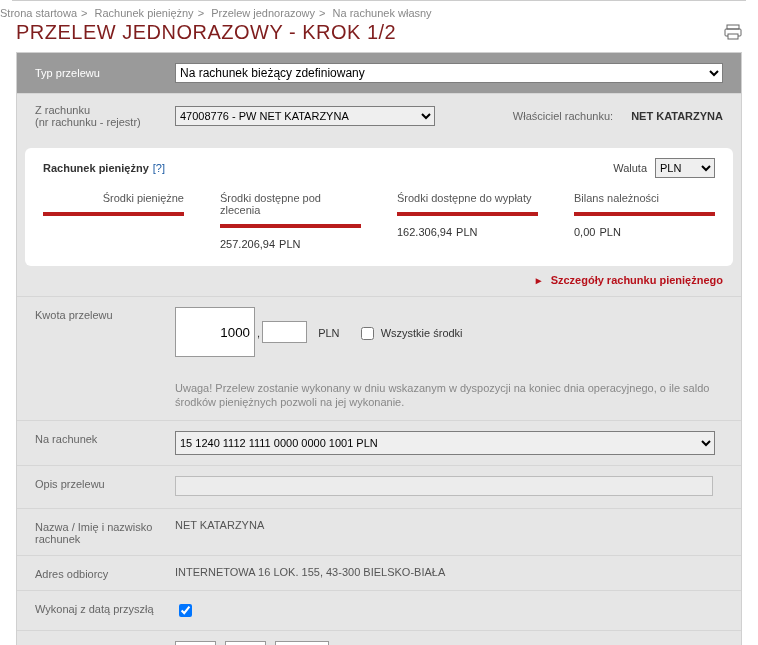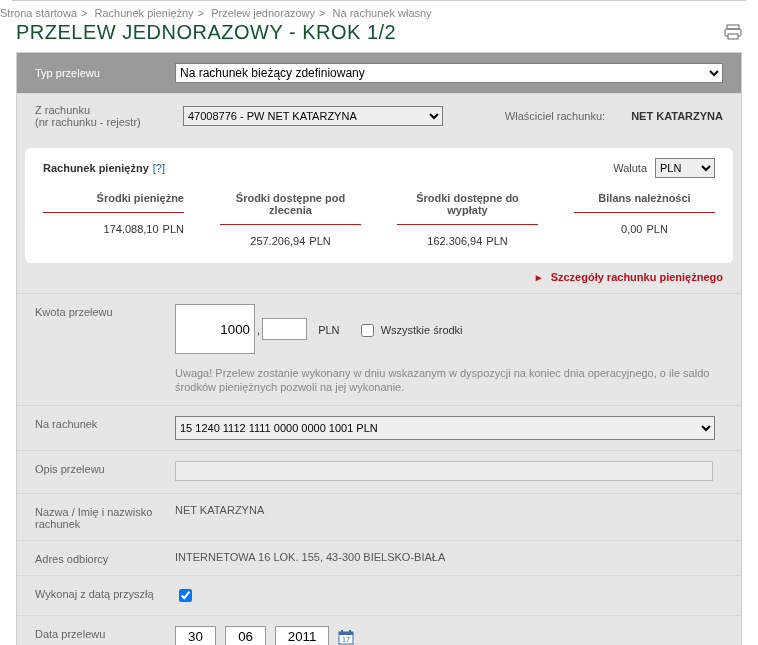--- a/index.html
+++ b/index.html
@@ -1,56 +1,56 @@
 <!DOCTYPE html>
 <html><head>
 <meta charset="utf-8">
 <style>
 html,body{margin:0;padding:0;font-family:Arial,Helvetica,sans-serif;font-size:11px;color:#333;background:#fff}
 .wrap{width:758px}
 .top-sep{height:1px;background:#ccc;margin:0 12px}
 .breadcrumb{padding:6px 16px 0 0;color:#888;font-size:11px}
 .breadcrumb .sep{margin:0 4px}
 .title-row{display:flex;align-items:center;justify-content:space-between;padding:2px 16px 8px 16px}
-.title{font-size:20px;color:#14532d;letter-spacing:0.5px;font-weight:normal}
+.title{font-size:20px;color:#7f1d1d;letter-spacing:0.5px;font-weight:normal}
 .print-icon{color:#555}
 .panel{margin:0 16px 16px 16px;background:#e6e6e6;border:1px solid #d0d0d0}
 .type-row{background:#9a9a9a;color:#fff;padding:10px 18px;display:flex;align-items:center;gap:10px}
 .type-row .lbl{flex:0 0 130px}
 .type-row select{flex:1;font-size:12px;height:20px;background:#fff}
 .section{background:#e6e6e6;border-top:1px solid #d6d6d6;padding:10px 18px}
-.row{display:flex;align-items:center;gap:18px}
+.row{display:flex;align-items:center;gap:10px}
 .row .lbl{flex:0 0 130px;color:#666}
 .row .lbl2{color:#666;margin-left:auto;margin-right:8px}
 .from-select{width:260px;height:20px;font-size:11px}
 .owner-val{font-weight:bold}
 .white-card{background:#fff;margin:10px 8px 0 8px;border-radius:6px}
 .white-card-head{display:flex;align-items:center;padding:10px 18px 2px 18px}
 .wc-title{font-weight:bold;color:#333}
 .info-link{color:#1b5aa3;margin-left:4px}
 .cur-lbl{margin-left:auto;margin-right:8px;color:#444}
 .cur-sel{width:60px;height:20px;font-size:11px}
 .wc-table{display:flex;padding:4px 0 6px 0}
-.wc-col{flex:1;text-align:center;padding:0 18px}
+.wc-col{flex:1;text-align:left;padding:0 18px}
 .wc-col:first-child{text-align:right}
-.wc-head{color:#555;font-weight:bold;border-bottom:1px solid #b91c1c;padding:8px 0}
+.wc-head{color:#555;font-weight:normal;border-bottom:4px solid #b91c1c;padding:8px 0}
 .wc-val{padding:10px 0;color:#333}
 .unit{color:#333;margin-left:4px}
 .details-row{padding:8px 18px 10px 0;text-align:right}
 .det-link{color:#b7101a;font-weight:bold}
 .det-caret{color:#b7101a;margin-right:4px;font-size:10px}
 .form-row{background:#e6e6e6;border-top:1px solid #d6d6d6;padding:10px 18px;display:flex;align-items:flex-start;gap:10px}
 .form-row .lbl{flex:0 0 130px;color:#666;padding-top:2px}
 .form-row .field{flex:1}
 .amt-int{width:70px;text-align:right;padding:16px 4px;height:16px}
 .amt-dec{width:35px;text-align:right;padding:2px 4px;height:16px}
 .comma{margin:0 2px}
 .cur-txt{margin:0 14px 0 8px;color:#333}
 .chk{vertical-align:middle;margin-right:4px}
-.hint{color:#888;margin-top:12px;line-height:1.3}
+.hint{color:#888;margin-top:24px;line-height:1.3}
 .acct-select{width:540px;height:24px;font-size:11px}
 .desc-field{width:536px;height:18px;background:#ececec;border:1px solid #bcbcbc;display:inline-block}
 .static-val{color:#555}
 .date-inp{width:35px;text-align:center;padding:2px 2px;height:16px}
 .date-inp.y{width:48px}
 .date-gap{display:inline-block;width:6px}
 .cal-icon{display:inline-block;vertical-align:middle;margin-left:6px;color:#1b5aa3}
 .footer{background:#e6e6e6;padding:14px 18px;display:flex;justify-content:flex-end;align-items:center;gap:10px;border-top:1px solid #d6d6d6}
 .cancel{color:#b7101a;font-weight:bold;letter-spacing:0.5px;background:none;border:none;cursor:pointer;font-size:11px}
 .cancel-caret{color:#b7101a;margin-right:4px;font-size:10px}
@@ -111,21 +111,20 @@
       <span class="wc-title">Rachunek pieniężny</span>
       <a class="info-link">[?]</a>
       <span class="cur-lbl">Waluta</span>
       <select class="cur-sel">
         <option>PLN</option>
       </select>
     </div>
     <div class="wc-table">
       <div class="wc-col">
         <div class="wc-head">Środki pieniężne</div>
-        <div class="wc-val"><span>174.088,10</span><span class="unit">PLN</span></div>
       </div>
       <div class="wc-col">
         <div class="wc-head">Środki dostępne pod zlecenia</div>
         <div class="wc-val"><span>257.206,94</span><span class="unit">PLN</span></div>
       </div>
       <div class="wc-col">
         <div class="wc-head">Środki dostępne do wypłaty</div>
         <div class="wc-val"><span>162.306,94</span><span class="unit">PLN</span></div>
       </div>
       <div class="wc-col">

